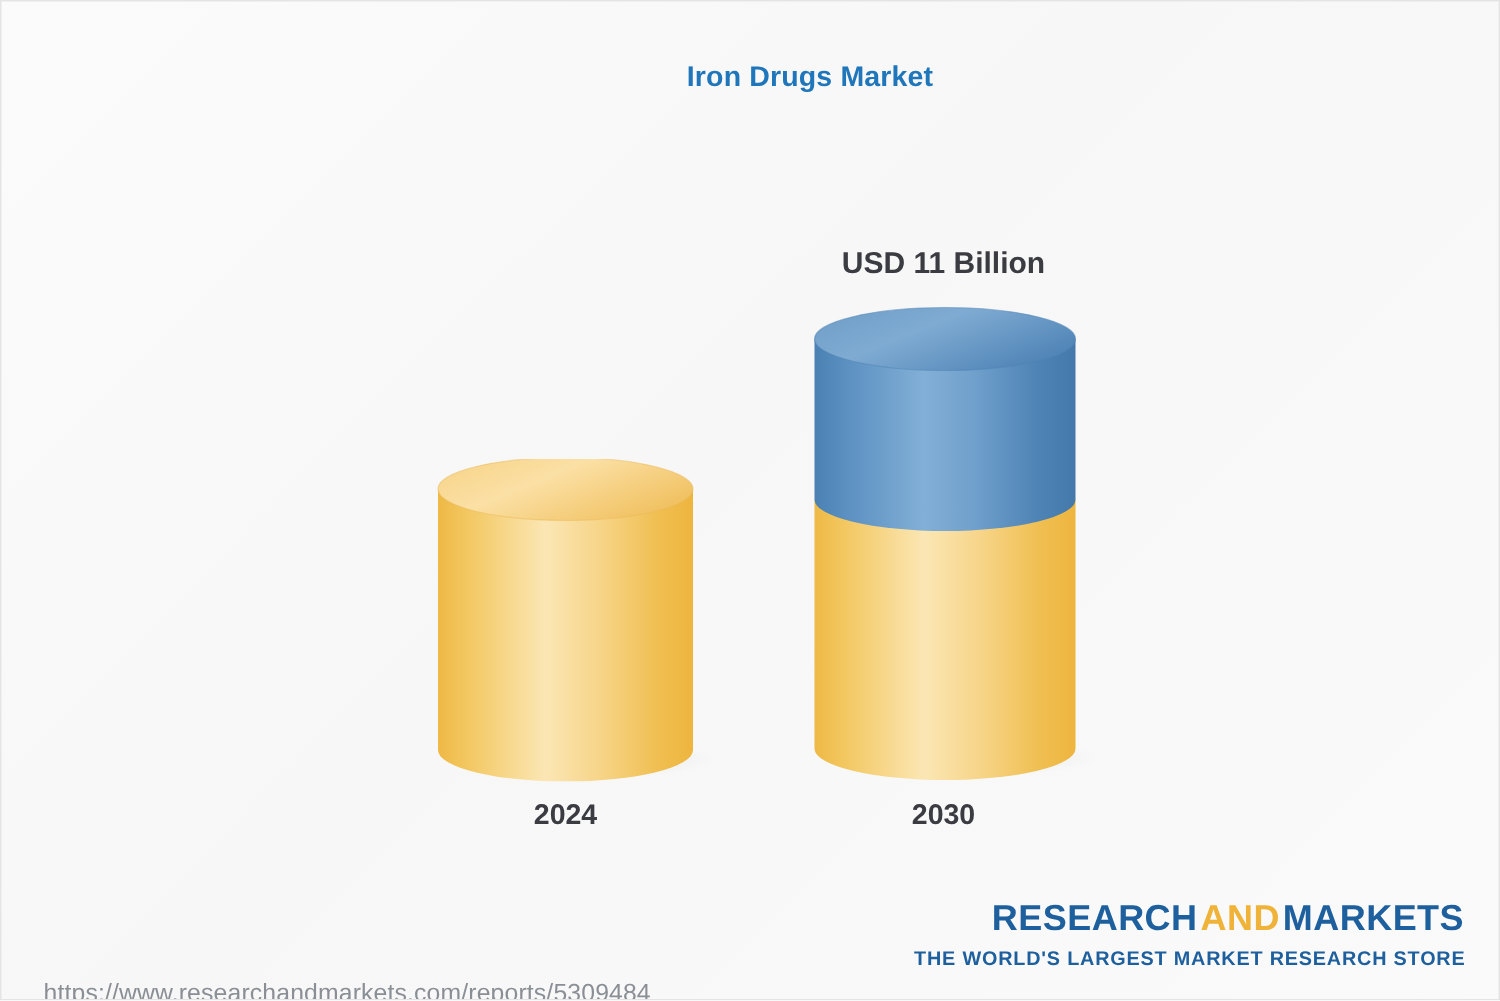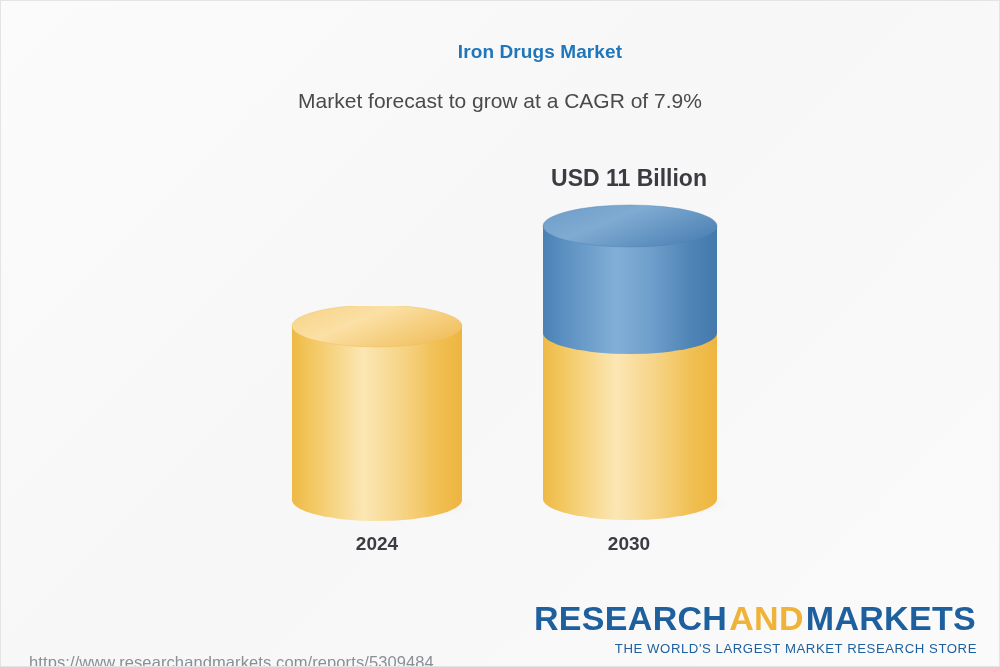--- a/index.html
+++ b/index.html
@@ -55,21 +55,21 @@
     left: 0;
     top: 0;
     width: 1000px;
     height: 667px;
   }
 
   .value-label {
     position: absolute;
     width: 320px;
     text-align: center;
-    font-size: 23px;
+    font-size: 20px;
     font-weight: bold;
     color: #3b3b42;
     white-space: nowrap;
   }
 
   .cat-label {
     position: absolute;
     width: 320px;
     text-align: center;
     font-size: 19px;
@@ -94,47 +94,46 @@
 
   .logo {
     position: absolute;
     right: 22px;
     top: 600px;
     text-align: right;
     line-height: 1;
   }
 
   .logo-main {
-    font-size: 34px;
+    font-size: 24px;
     font-weight: bold;
     letter-spacing: 0.3px;
     white-space: nowrap;
   }
 
   .logo-research, .logo-markets { color: #1e5f9e; }
   .logo-and { color: #f0b33a; }
   .logo-main span { margin: 0 1px; }
 
   .logo-tagline {
     margin-top: 7px;
     font-size: 13.2px;
-    font-weight: normal;
+    font-weight: bold;
     color: #1e5f9e;
     letter-spacing: 0.55px;
     white-space: nowrap;
   }
 </style>
 </head>
 <body>
 
 <div id="infographic">
 
   <div class="chart-title">Iron Drugs Market</div>
 
-  <div class="chart-subtitle">Market forecast to grow at a CAGR of 7.9%</div>
 
   <div class="plot">
 
 
     <svg class="cylinder-svg" style="left: 285px; top: 305px;" width="190" height="215" viewBox="0 0 190 215">
       <defs>
         <linearGradient id="yellowBody1" x1="0" y1="0" x2="1" y2="0">
           <stop offset="0%" stop-color="#eeb945"></stop>
           <stop offset="12%" stop-color="#f3c862"></stop>
           <stop offset="42%" stop-color="#fbe6b4"></stop>

